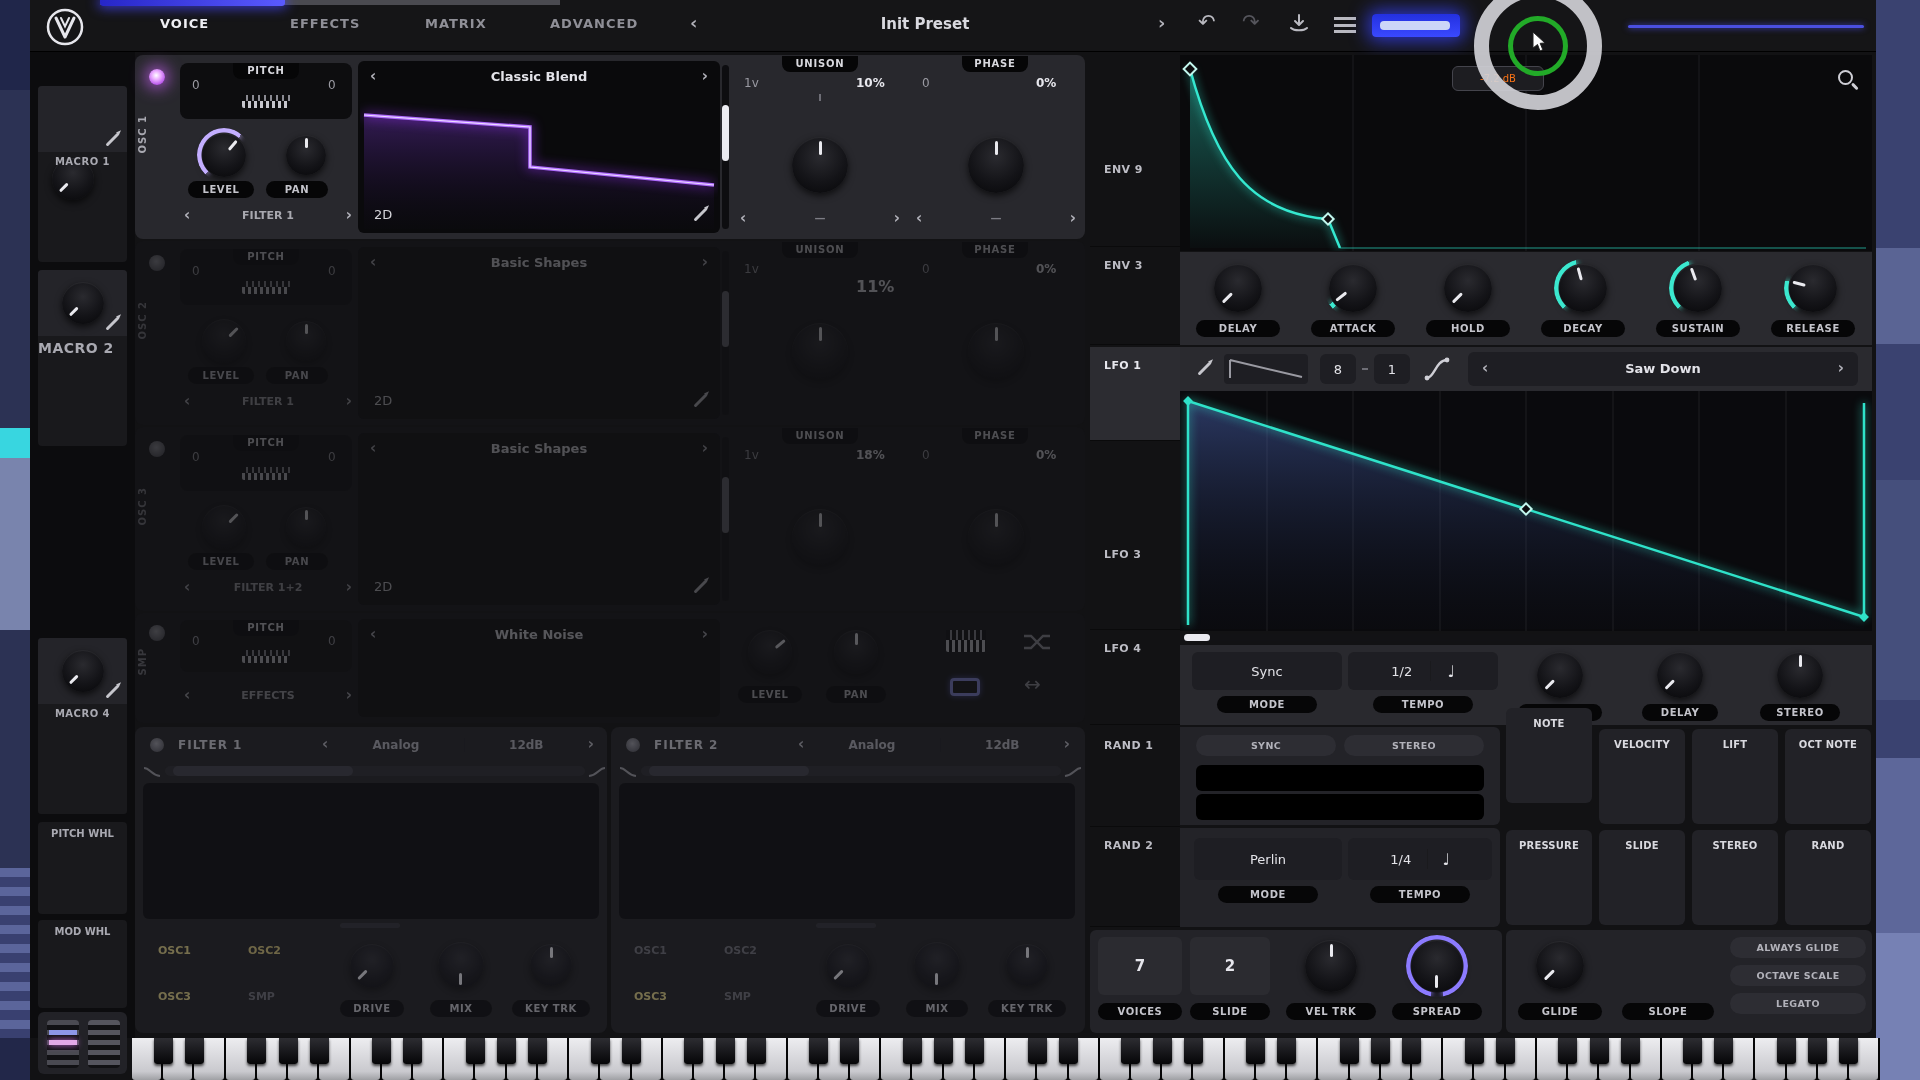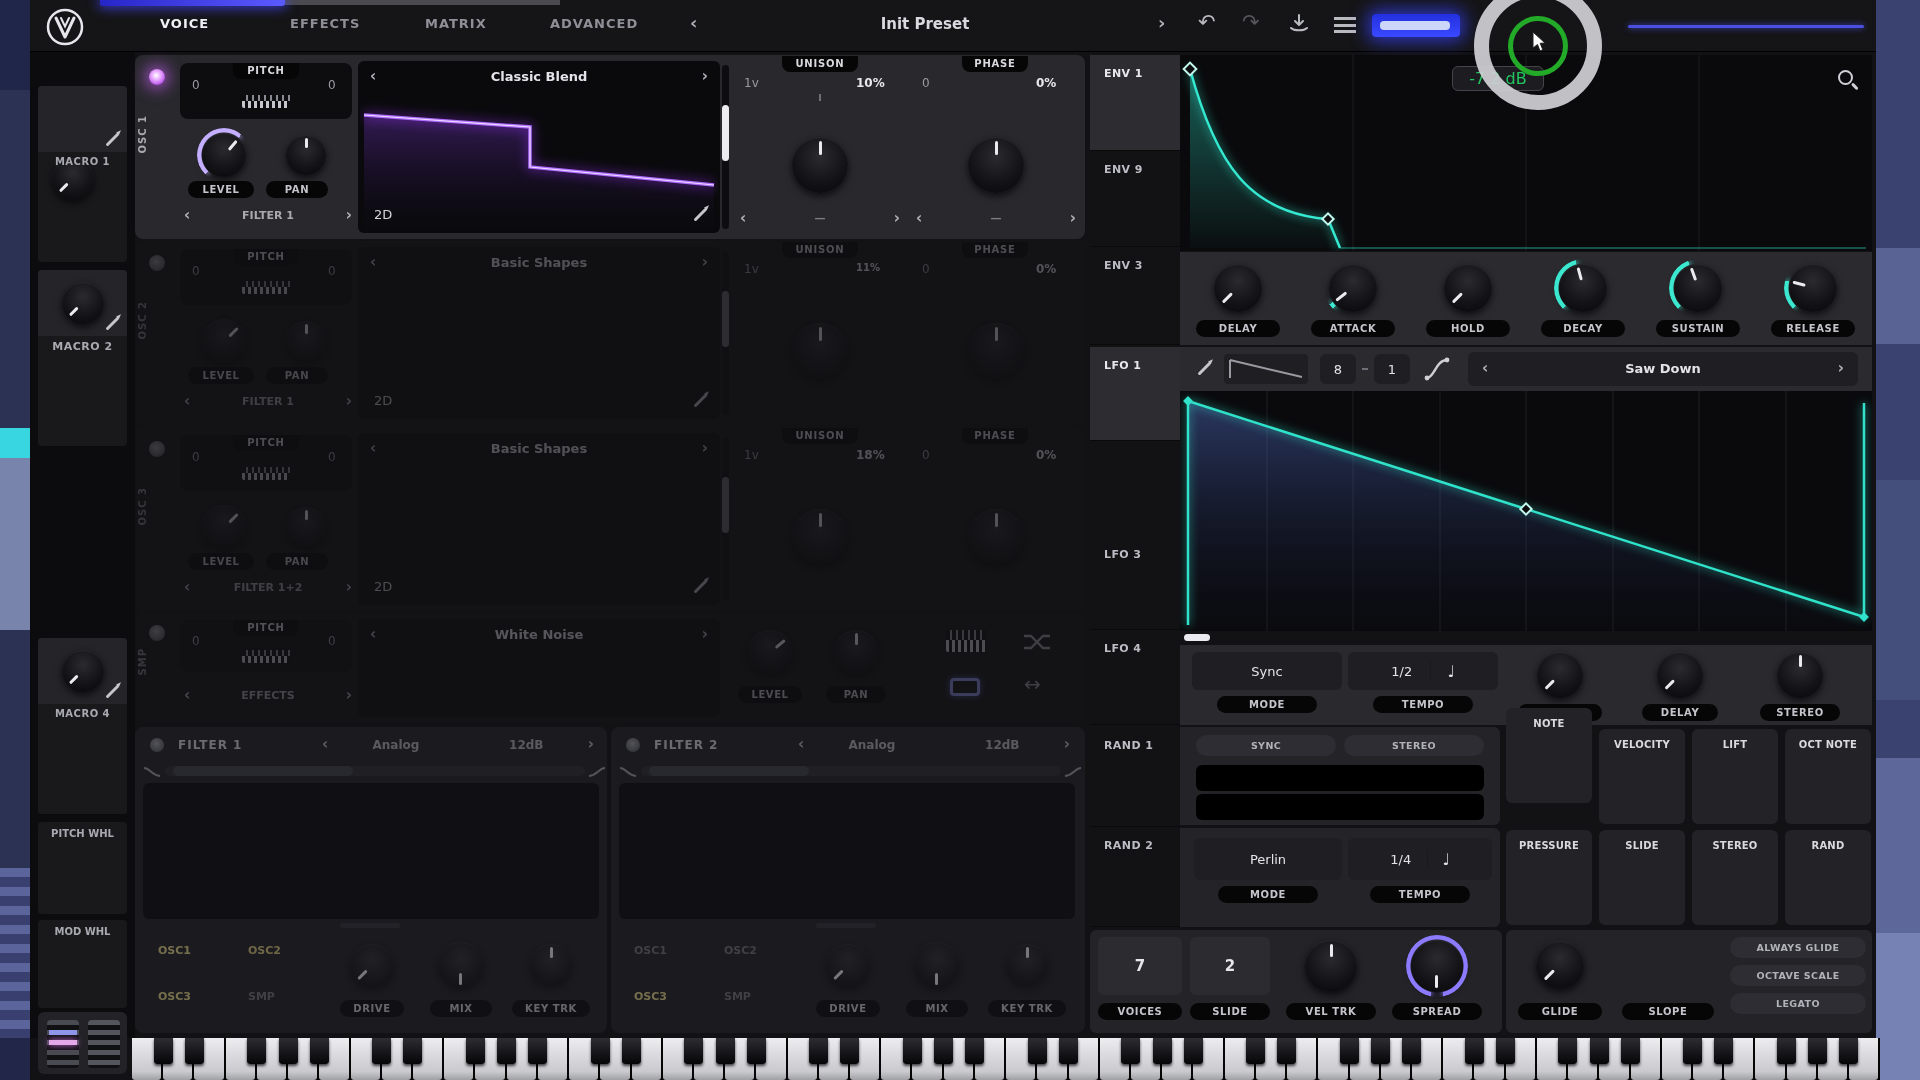--- a/index.html
+++ b/index.html
@@ -103,21 +103,21 @@
       </span>
     <span class="pencil" style="left:66px;top:52px"></span>
     <div class="abs" style="left:0;top:70px;width:89px;text-align:center;font-size:10px;font-weight:bold;color:#a9a9b1;letter-spacing:.5px">MACRO 1</div>
   </div>
   <div class="abs" style="left:38px;top:270px;width:89px;height:176px;background:#19191c;border-radius:4px">
     <div class="abs" style="left:0;top:0;width:89px;height:66px;background:#242429;border-radius:4px 4px 0 0"></div>
     <span class="kn" style="left:24px;top:12px;width:42px;height:42px;--rot:-135deg">
         <span class="pt"></span>
       </span>
     <span class="pencil" style="left:66px;top:52px"></span>
-    <div class="abs" style="left:0;top:70px;width:89px;text-align:center;font-size:11px;font-weight:bold;color:#a9a9b1;letter-spacing:.5px">MACRO 2</div>
+    <div class="abs" style="left:0;top:70px;width:89px;font-size:14px;font-weight:bold;color:#a9a9b1;letter-spacing:.5px">MACRO 2</div>
   </div>
   <div class="abs" style="left:38px;top:638px;width:89px;height:176px;background:#19191c;border-radius:3px">
     <div class="abs" style="left:0;top:0;width:89px;height:66px;background:#242429;border-radius:4px 4px 0 0"></div>
     <span class="kn" style="left:24px;top:12px;width:42px;height:42px;--rot:-135deg">
         <span class="pt"></span>
       </span>
     <span class="pencil" style="left:66px;top:52px"></span>
     <div class="abs" style="left:0;top:70px;width:89px;text-align:center;font-size:10px;font-weight:bold;color:#a9a9b1;letter-spacing:.5px">MACRO 4</div>
   </div>
   <div class="abs" style="left:38px;top:822px;width:89px;height:92px;background:#19191c;border-radius:4px">
@@ -234,21 +234,21 @@
         <span class="ch">›</span>
       </div>
       <span class="abs" style="left:16px;top:146px;font-size:13px;color:#d5d5da">2D</span>
       <span class="pencil" style="left:334px;top:152px"></span>
     </div>
     <div class="scrtrack" style="left:722px;top:251px;height:164px">
       <div class="scrthumb" style="top:40px;height:56px;background:#6a6a72"></div>
     </div>
     <span class="tpill" style="left:782px;top:242px;width:76px">UNISON</span>
     <span class="abs" style="left:744px;top:262px;font-size:12px;color:#9a9aa2">1v</span>
-    <span class="abs" style="left:856px;top:262px;font-size:10px;font-weight:bold;color:#e8e8ee">11%</span>
+    <span class="abs" style="left:856px;top:277px;font-size:16px;font-weight:bold;color:#e8e8ee">11%</span>
     <span class="kn" style="left:792px;top:323px;width:56px;height:56px;--rot:0deg">
         <span class="pt"></span>
       </span>
     <span class="tpill" style="left:962px;top:242px;width:66px">PHASE</span>
     <span class="abs" style="left:922px;top:262px;font-size:12px;color:#9a9aa2">0</span>
     <span class="abs" style="left:1036px;top:262px;font-size:12px;font-weight:bold;color:#e8e8ee">0%</span>
     <span class="kn" style="left:968px;top:323px;width:56px;height:56px;--rot:0deg">
         <span class="pt"></span>
       </span>
   </div>
@@ -412,42 +412,41 @@
         <span class="pt"></span>
       </span>
     <span class="kn" style="left:1006px;top:944px;width:42px;height:42px;--rot:0deg">
         <span class="pt"></span>
       </span>
     <span class="pill" style="left:816px;top:1000px;width:64px">DRIVE</span>
     <span class="pill" style="left:906px;top:1000px;width:62px">MIX</span>
     <span class="pill" style="left:988px;top:1000px;width:78px">KEY TRK</span>
   </div>
 
-  <div class="tcell on" style="top:55px;height:96px">ENV 1</div>
   <div class="tcell" style="top:151px;height:96px">ENV 9</div>
   <div class="tcell" style="top:247px;height:98px">ENV 3</div>
   <div class="dsp" style="left:1180px;top:55px;width:692px;height:196px;border-radius:0">
     <svg width="692" height="196" viewBox="0 0 692 196">
       <defs>
         <linearGradient id="eg" x1="0" y1="0" x2="0" y2="1">
           <stop offset="0" stop-color="rgba(47,226,201,.40)"></stop>
             <stop offset="1" stop-color="rgba(47,226,201,.02)"></stop>
         </linearGradient>
       </defs>
       <line x1="173" y1="0" x2="173" y2="196" stroke="#1d1d21"></line>
       <line x1="346" y1="0" x2="346" y2="196" stroke="#1d1d21"></line>
       <line x1="519" y1="0" x2="519" y2="196" stroke="#1d1d21"></line>
       <path d="M10 14 C36 110 70 158 148 164 L160 193 L10 193 Z" fill="url(#eg)"></path>
       <path d="M10 14 C36 110 70 158 148 164 L160 193" fill="none" stroke="#35e8d0" stroke-width="2.5" style="filter:drop-shadow(0 0 5px rgba(45,224,200,.95))"></path>
       <line x1="160" y1="193" x2="686" y2="193" stroke="rgba(47,226,201,.45)" stroke-width="1.5"></line>
       <rect x="-4.5" y="-4.5" width="9" height="9" transform="translate(10,14) rotate(45)" fill="#0d0d0f" stroke="#c2f7ee" stroke-width="2"></rect>
       <rect x="-4" y="-4" width="8" height="8" transform="translate(148,164) rotate(45)" fill="#0d0d0f" stroke="#c2f7ee" stroke-width="2"></rect>
     </svg>
   </div>
-  <div class="abs" style="left:1452px;top:66px;width:92px;height:25px;background:#1d1d21;border:1px solid #44444c;border-radius:6px;font-size:16px;color:#22c55e;text-align:center;line-height:23px">-7.2 dB</div>
+  <div class="abs" style="left:1452px;top:66px;width:92px;height:25px;background:#1d1d21;border:1px solid #44444c;border-radius:6px;font-size:10px;color:#f97316;text-align:center;line-height:23px">-7.2 dB</div>
   <span class="abs" style="left:1838px;top:70px;width:15px;height:15px;border:2.5px solid #cfcfd6;border-radius:50%"></span>
   <span class="abs" style="left:1851px;top:85px;width:8px;height:2.5px;background:#cfcfd6;transform:rotate(45deg);border-radius:2px"></span>
   <div class="abs" style="left:1180px;top:252px;width:692px;height:93px;background:#2a2a2f"></div>
   <span class="kn" style="left:1214px;top:264px;width:48px;height:48px;--rot:-135deg">
       <span class="pt"></span>
     </span>
   <span class="kn" style="left:1329px;top:264px;width:48px;height:48px;--rot:-128deg">
       <span class="arc" style="--ac:#3be8cf;--as:10deg"></span>
       <span class="pt"></span>
     </span>

